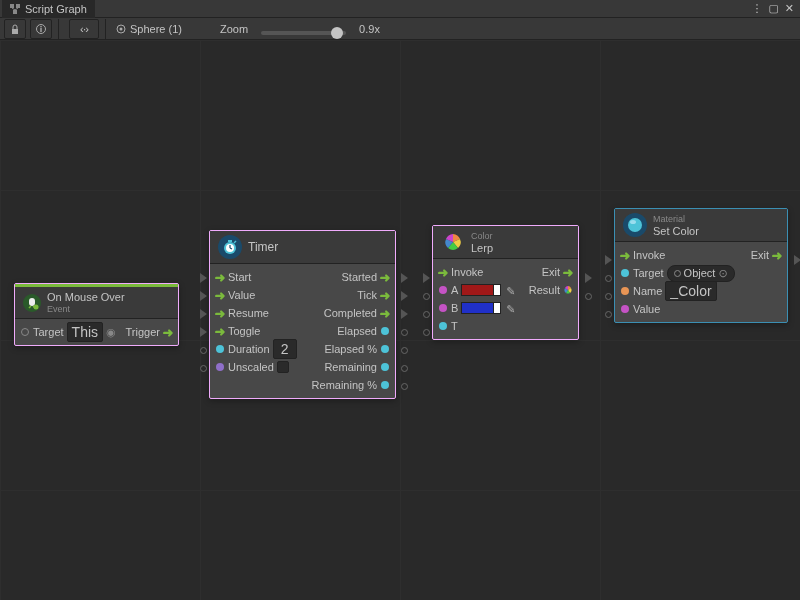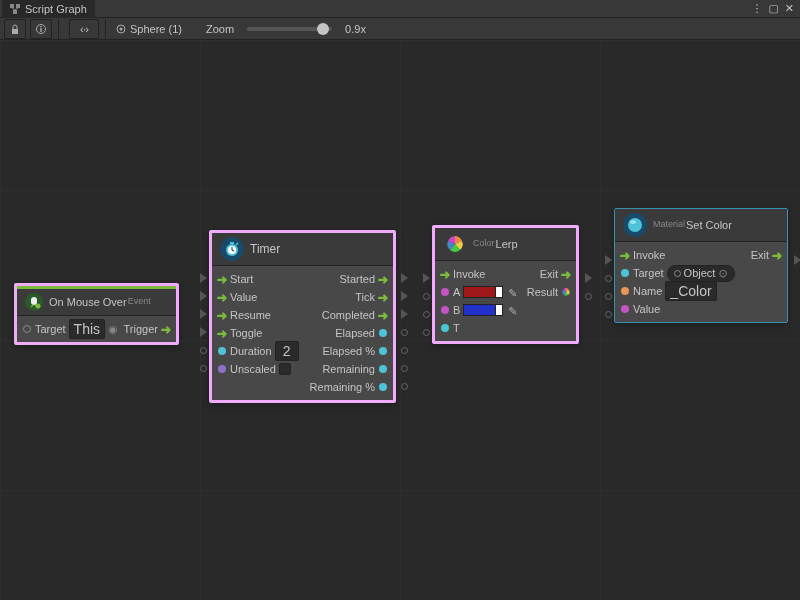--- a/index.html
+++ b/index.html
@@ -7,35 +7,35 @@
 .titlebar{height:18px;background:#383838;display:flex;align-items:center;justify-content:space-between;border-bottom:1px solid #222}
 .tab{background:#282828;height:18px;display:flex;align-items:center;padding:0 8px;gap:5px;margin-left:2px}
 .tab-ico{width:10px;height:10px;display:flex;align-items:center;justify-content:center}
 .winctl{display:flex;gap:6px;padding:0 6px;align-items:center}
 .winctl span{cursor:pointer;font-size:11px}
 .toolbar{height:22px;background:#383838;display:flex;align-items:center;border-bottom:1px solid #222}
 .tb-left{display:flex;align-items:center;height:100%}
 .tb-btn{width:22px;height:20px;display:flex;align-items:center;justify-content:center;border:1px solid #222;margin-left:4px;border-radius:2px;cursor:pointer}
 .tb-sep{width:1px;height:20px;background:#222;margin:0 6px}
 .crumb{display:flex;align-items:center;gap:4px;color:#c4c4c4;padding:0 4px}
-.zoom-wrap{display:flex;align-items:center;gap:13px;margin-left:20px}
+.zoom-wrap{display:flex;align-items:flex-end;gap:13px;margin-left:34px}
 .zoom-track{width:85px;height:4px;background:#555;border-radius:2px;position:relative}
 .zoom-thumb{width:12px;height:12px;border-radius:50%;background:#c4c4c4;position:absolute;top:-4px;left:70px}
 .tb-right{margin-left:auto;display:flex;height:100%}
 .tb-right .tbt{padding:0 6px;height:100%;display:flex;align-items:center;border-left:1px solid #222;cursor:pointer}
 .tbt.disabled{color:#666}
 .canvas{position:absolute;top:40px;left:0;right:0;bottom:0;background:#292929}
 .grid{position:absolute;inset:0;background-image:linear-gradient(#2e2e2e 1px,transparent 1px),linear-gradient(90deg,#2e2e2e 1px,transparent 1px);background-size:200px 150px}
-.node{position:absolute;background:#484848;border:3px solid #f0abfc;border-radius:2px;box-shadow:0 2px 6px rgba(0,0,0,.3)}
+.node{position:absolute;background:#484848;border:1px solid #f0abfc;border-radius:2px;box-shadow:0 2px 6px rgba(0,0,0,.3)}
 .node.sel{border:1px solid #3b8fb3}
 .nhead{display:flex;align-items:center;gap:6px;padding:4px 8px;background:#3a3a3a;border-bottom:1px solid #222}
 .nhead.green-top{border-top:3px solid #7bba3c}
 .nico{width:18px;height:18px;border-radius:50%;display:flex;align-items:center;justify-content:center;flex-shrink:0}
 .nico.big{width:24px;height:24px}
-.ntitle{display:flex;flex-direction:row;gap:1px}
+.ntitle{display:flex;flex-direction:column;gap:1px}
 .ntitle .sub{font-size:9px;color:#888}
 .nbody{padding:4px 2px}
 .row{display:flex;align-items:center;justify-content:space-between;height:18px;padding:0 3px}
 .row .l,.row .r{display:flex;align-items:center;gap:3px}
 .port{width:10px;height:10px;display:flex;align-items:center;justify-content:center}
 .tri{width:0;height:0;border-top:5px solid transparent;border-bottom:5px solid transparent;border-left:7px solid #666}
 .arr{color:#7bba3c;font-size:13px;font-weight:bold}
 .dot{width:8px;height:8px;border-radius:50%}
 .dot.cyan{background:#4dc3d8}
 .dot.purple{background:#8f6fc9}

